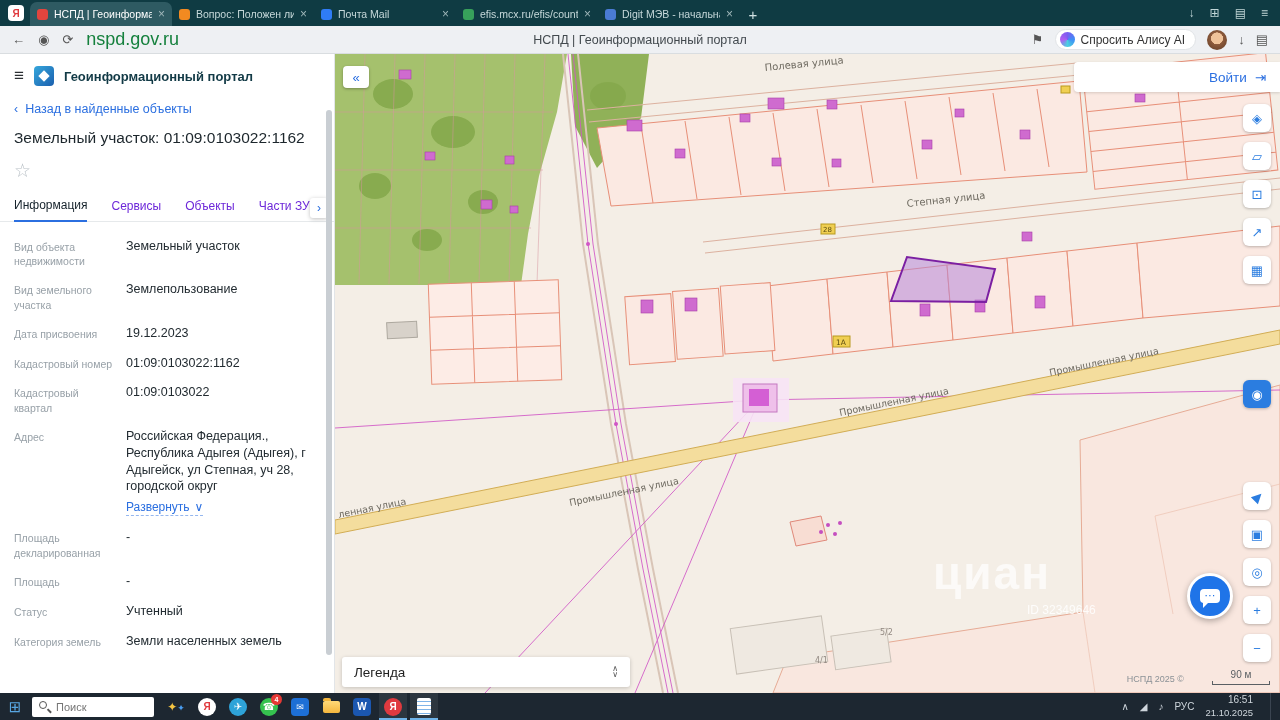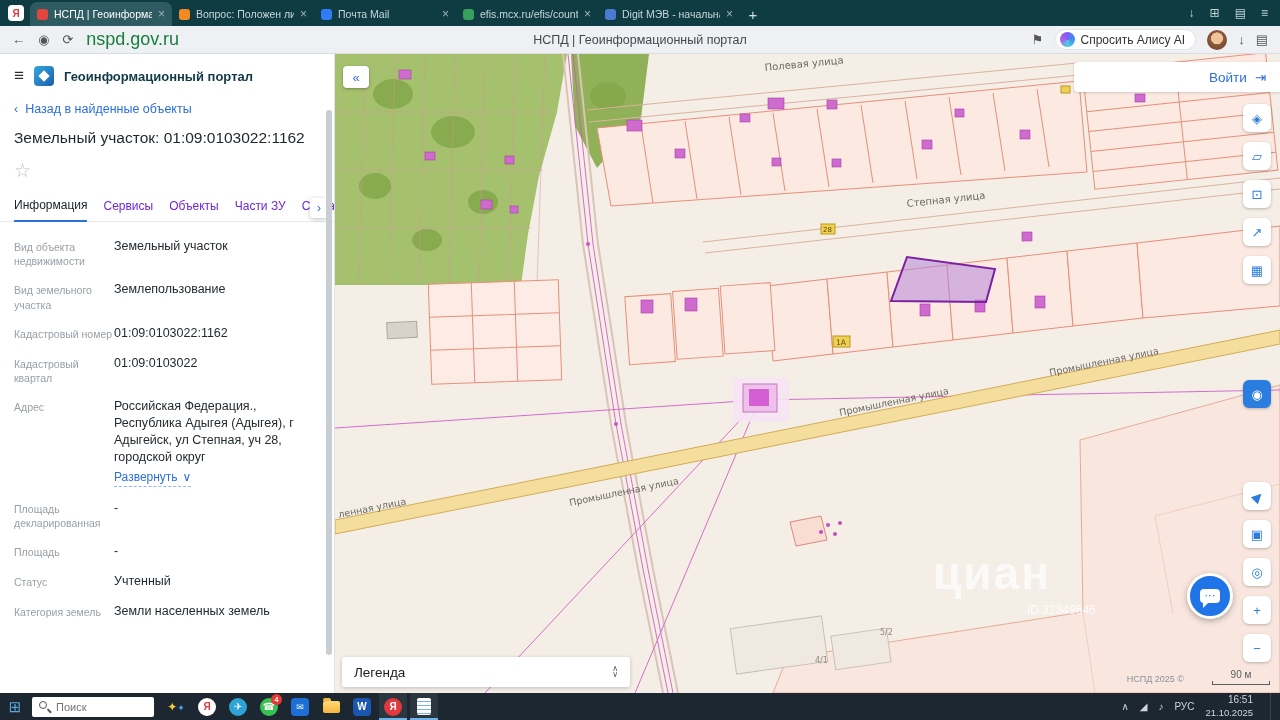--- a/index.html
+++ b/index.html
@@ -36,26 +36,26 @@
   #sidepanel{position:absolute;left:0;top:0;width:335px;height:639px;background:#fff;border-right:1px solid #e2e5e8;overflow:hidden}
   .sp-head{display:flex;align-items:center;gap:10px;padding:12px 14px 0}
   .menu-ic{font-size:17px;color:#2b2f33}
   .logo-badge{width:20px;height:20px;border-radius:4px;background:linear-gradient(135deg,#35a7dc,#1b5fae);position:relative;flex:none}
   .logo-badge::after{content:"";position:absolute;left:6px;top:6px;width:8px;height:8px;background:#fff;transform:rotate(45deg)}
   .logo-text{font-size:13px;font-weight:bold;color:#123a46}
   .sp-back{display:flex;gap:7px;align-items:center;color:#2b6fe0;font-size:12.5px;margin:16px 14px 0;text-decoration:none;cursor:pointer}
   .sp-title{font-size:15.5px;color:#1c262c;font-weight:500;margin:13px 14px 0}
   .sp-star{font-size:19px;color:#b9c0c6;margin:12px 14px 0;width:20px}
   .sp-tabwrap{border-bottom:1px solid #e6e9eb;margin-top:13px;position:relative}
-  .sp-tabs{display:flex;gap:16px;align-items:flex-end;padding:0 46px 0 14px;height:26px}
+  .sp-tabs{display:flex;gap:24px;align-items:flex-end;padding:0 46px 0 14px;height:26px}
   .sp-tab{font-size:12px;color:#6d28d9;padding-bottom:8px;white-space:nowrap;cursor:pointer}
   .sp-tab.active{color:#15222b;font-weight:500;border-bottom:2px solid #2b6fe0;margin-bottom:-1px}
   .sp-tab-more{position:absolute;right:6px;bottom:3px;width:18px;height:20px;background:#fff;border:none;box-shadow:0 1px 4px rgba(0,0,0,.25);border-radius:3px;color:#2b6fe0;font-size:12px}
   .sp-fields{padding:16px 14px 0}
-  .row{display:grid;grid-template-columns:100px 1fr;margin-bottom:13px}
+  .row{display:grid;grid-template-columns:100px 1fr;column-gap:12px;margin-bottom:13px}
   .fl{font-size:10.5px;color:#98a1a8;line-height:1.35;padding-top:2px}
   .fv{font-size:12.5px;color:#222b31;line-height:1.35}
   .expand{color:#2b6fe0;font-size:12px;display:inline-flex;gap:5px;margin-top:4px;cursor:pointer;border-bottom:1px dashed rgba(43,111,224,.5)}
   .sp-scroll{position:absolute;right:1px;top:4px;bottom:4px;width:8px}
   .thumb{position:absolute;right:1px;top:52px;height:545px;width:6px;border-radius:3px;background:#c9ced3}
 
   
   #map{position:absolute;left:335px;top:0;width:945px;height:639px;background:#f4eee6;overflow:hidden}
   #map svg{position:absolute;left:0;top:0}
   #map svg text{font-family:"DejaVu Sans","Liberation Sans",sans-serif}
@@ -189,20 +189,24 @@
       <div class="sp-fields">
         <div class="row">
           <div class="fl">Вид объекта недвижимости</div>
           <div class="fv">Земельный участок</div>
         </div>
         <div class="row">
           <div class="fl">Вид земельного участка</div>
           <div class="fv">Землепользование</div>
         </div>
         <div class="row">
+          <div class="fl">Дата присвоения</div>
+          <div class="fv">19.12.2023</div>
+        </div>
+        <div class="row">
           <div class="fl">Кадастровый номер</div>
           <div class="fv">01:09:0103022:1162</div>
         </div>
         <div class="row">
           <div class="fl">Кадастровый квартал</div>
           <div class="fv">01:09:0103022</div>
         </div>
         <div class="row">
           <div class="fl">Адрес</div>
           <div class="fv">

